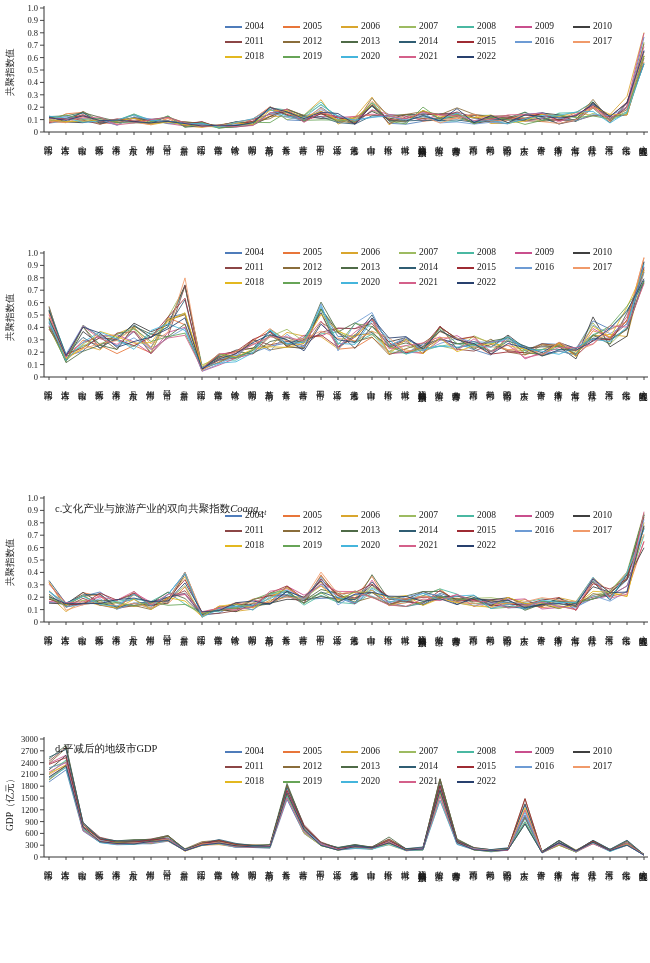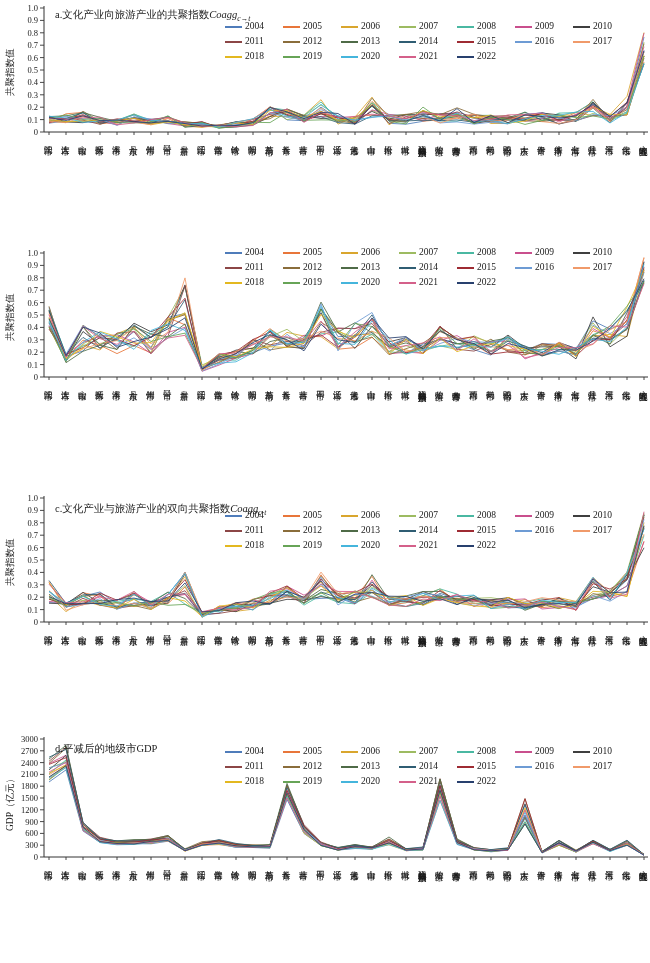--- a/index.html
+++ b/index.html
@@ -104,21 +104,20 @@
         <polyline points="49.0,117.6 66.0,119.2 83.0,114.7 100.0,122.2 117.0,118.9 134.0,121.0 151.0,120.0 168.0,121.0 185.0,124.4 202.0,121.7 219.0,127.6 236.0,125.2 253.0,121.1 270.0,109.6 287.0,114.3 304.0,119.8 321.0,113.9 338.0,116.5 355.0,122.4 372.0,104.5 389.0,119.5 406.0,118.6 423.0,113.6 440.0,114.8 457.0,115.9 474.0,114.9 491.0,118.2 508.0,118.1 525.0,118.4 542.0,113.2 559.0,120.3 576.0,114.8 593.0,105.5 610.0,116.6 627.0,102.2 644.0,56.3" fill="none" stroke="#9e2b33" stroke-width="0.9" stroke-linejoin="round" opacity="0.95"></polyline>
         <polyline points="49.0,119.8 66.0,116.3 83.0,118.7 100.0,119.2 117.0,125.4 134.0,116.7 151.0,119.0 168.0,123.1 185.0,124.2 202.0,124.3 219.0,127.4 236.0,124.5 253.0,124.7 270.0,112.9 287.0,117.3 304.0,120.0 321.0,109.7 338.0,115.7 355.0,119.8 372.0,117.5 389.0,114.6 406.0,122.1 423.0,112.8 440.0,122.9 457.0,121.9 474.0,124.1 491.0,122.2 508.0,123.9 525.0,114.1 542.0,113.1 559.0,118.1 576.0,120.9 593.0,114.6 610.0,115.6 627.0,107.4 644.0,50.6" fill="none" stroke="#6d9bd4" stroke-width="0.9" stroke-linejoin="round" opacity="0.95"></polyline>
         <polyline points="49.0,121.2 66.0,122.7 83.0,116.7 100.0,120.5 117.0,119.9 134.0,122.3 151.0,124.7 168.0,117.8 185.0,124.5 202.0,125.7 219.0,125.5 236.0,122.8 253.0,119.0 270.0,106.8 287.0,113.2 304.0,118.8 321.0,108.2 338.0,120.8 355.0,120.1 372.0,101.3 389.0,115.6 406.0,120.0 423.0,116.8 440.0,122.9 457.0,117.7 474.0,114.1 491.0,121.1 508.0,120.3 525.0,114.1 542.0,121.6 559.0,123.5 576.0,119.6 593.0,107.7 610.0,120.5 627.0,108.9 644.0,51.8" fill="none" stroke="#f09a6a" stroke-width="0.9" stroke-linejoin="round" opacity="0.95"></polyline>
         <polyline points="49.0,119.6 66.0,121.6 83.0,121.3 100.0,120.1 117.0,121.0 134.0,118.3 151.0,123.4 168.0,122.1 185.0,124.8 202.0,126.5 219.0,126.8 236.0,122.7 253.0,124.6 270.0,110.5 287.0,110.4 304.0,118.0 321.0,111.3 338.0,120.3 355.0,118.2 372.0,104.9 389.0,120.6 406.0,121.3 423.0,110.4 440.0,117.0 457.0,114.6 474.0,118.0 491.0,115.0 508.0,122.9 525.0,121.1 542.0,114.4 559.0,115.8 576.0,116.6 593.0,106.8 610.0,114.3 627.0,114.8 644.0,55.6" fill="none" stroke="#e3b820" stroke-width="0.9" stroke-linejoin="round" opacity="0.95"></polyline>
         <polyline points="49.0,118.8 66.0,114.8 83.0,119.5 100.0,118.1 117.0,122.7 134.0,123.0 151.0,121.9 168.0,115.9 185.0,127.3 202.0,122.4 219.0,128.1 236.0,126.4 253.0,122.3 270.0,122.6 287.0,112.2 304.0,120.3 321.0,119.9 338.0,120.1 355.0,121.6 372.0,102.7 389.0,121.4 406.0,123.9 423.0,107.1 440.0,119.3 457.0,114.4 474.0,123.8 491.0,117.1 508.0,119.4 525.0,124.4 542.0,120.4 559.0,115.3 576.0,117.6 593.0,115.9 610.0,119.1 627.0,111.7 644.0,56.1" fill="none" stroke="#67a457" stroke-width="0.9" stroke-linejoin="round" opacity="0.95"></polyline>
         <polyline points="49.0,116.2 66.0,118.0 83.0,122.3 100.0,120.9 117.0,120.2 134.0,115.0 151.0,120.5 168.0,121.1 185.0,123.6 202.0,123.3 219.0,127.3 236.0,122.4 253.0,118.7 270.0,109.5 287.0,116.2 304.0,118.0 321.0,104.3 338.0,116.5 355.0,120.3 372.0,117.1 389.0,116.3 406.0,119.8 423.0,116.7 440.0,120.1 457.0,113.0 474.0,121.2 491.0,120.7 508.0,123.6 525.0,118.9 542.0,115.4 559.0,115.3 576.0,112.0 593.0,111.4 610.0,123.0 627.0,112.2 644.0,63.8" fill="none" stroke="#45b5dc" stroke-width="0.9" stroke-linejoin="round" opacity="0.95"></polyline>
         <polyline points="49.0,118.3 66.0,119.3 83.0,117.9 100.0,117.1 117.0,124.9 134.0,122.9 151.0,119.6 168.0,117.4 185.0,122.8 202.0,126.7 219.0,125.2 236.0,126.6 253.0,125.5 270.0,113.1 287.0,109.2 304.0,122.4 321.0,112.2 338.0,117.5 355.0,116.4 372.0,114.2 389.0,116.2 406.0,118.8 423.0,112.1 440.0,114.9 457.0,115.6 474.0,120.5 491.0,119.6 508.0,114.9 525.0,114.4 542.0,113.0 559.0,122.1 576.0,114.2 593.0,106.9 610.0,119.0 627.0,106.9 644.0,46.7" fill="none" stroke="#d4608a" stroke-width="0.9" stroke-linejoin="round" opacity="0.95"></polyline>
         <polyline points="49.0,117.6 66.0,120.4 83.0,115.8 100.0,120.6 117.0,120.1 134.0,121.7 151.0,122.8 168.0,121.4 185.0,123.6 202.0,126.0 219.0,125.2 236.0,125.5 253.0,122.7 270.0,107.4 287.0,111.9 304.0,118.7 321.0,112.2 338.0,113.5 355.0,124.1 372.0,105.3 389.0,120.7 406.0,121.0 423.0,115.6 440.0,120.8 457.0,108.6 474.0,122.7 491.0,115.5 508.0,122.7 525.0,114.9 542.0,116.5 559.0,118.0 576.0,116.0 593.0,103.5 610.0,116.4 627.0,103.0 644.0,50.7" fill="none" stroke="#28406e" stroke-width="0.9" stroke-linejoin="round" opacity="0.95"></polyline>
       </svg>
     <div class="ytitle" style="top:96px">共聚指数值</div>
-    <div class="ptitle" style="top:8px"><span>a.文化产业向旅游产业的共聚指数</span><span class="sym">Coagg</span><sub>c→t</sub></div>
     <div class="legend" style="left:225px;top:20px">
         <div class="li">
           <span class="sw" style="background: rgb(79, 124, 186);"></span>
           <span class="yl">2004</span>
         </div>
         <div class="li">
           <span class="sw" style="background: rgb(232, 118, 58);"></span>
           <span class="yl">2005</span>
         </div>
         <div class="li">

